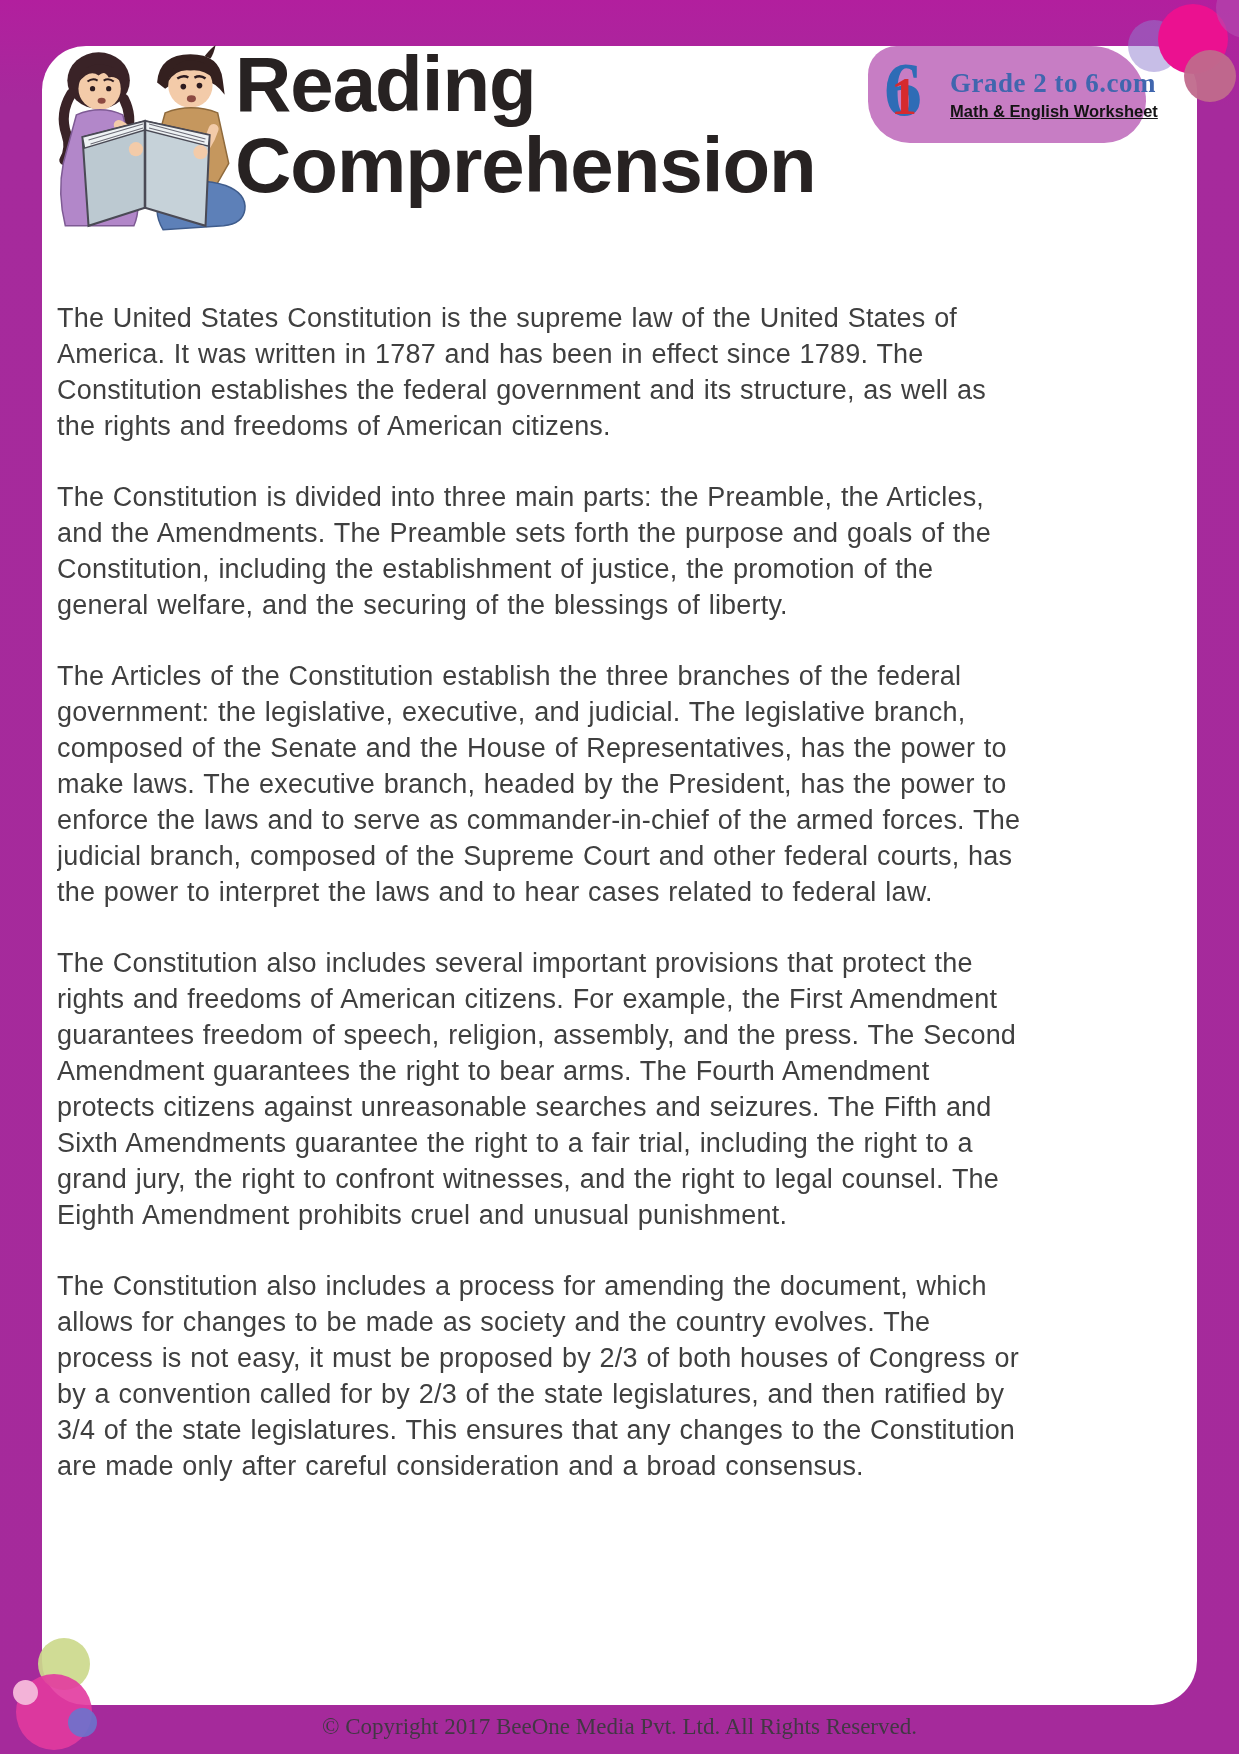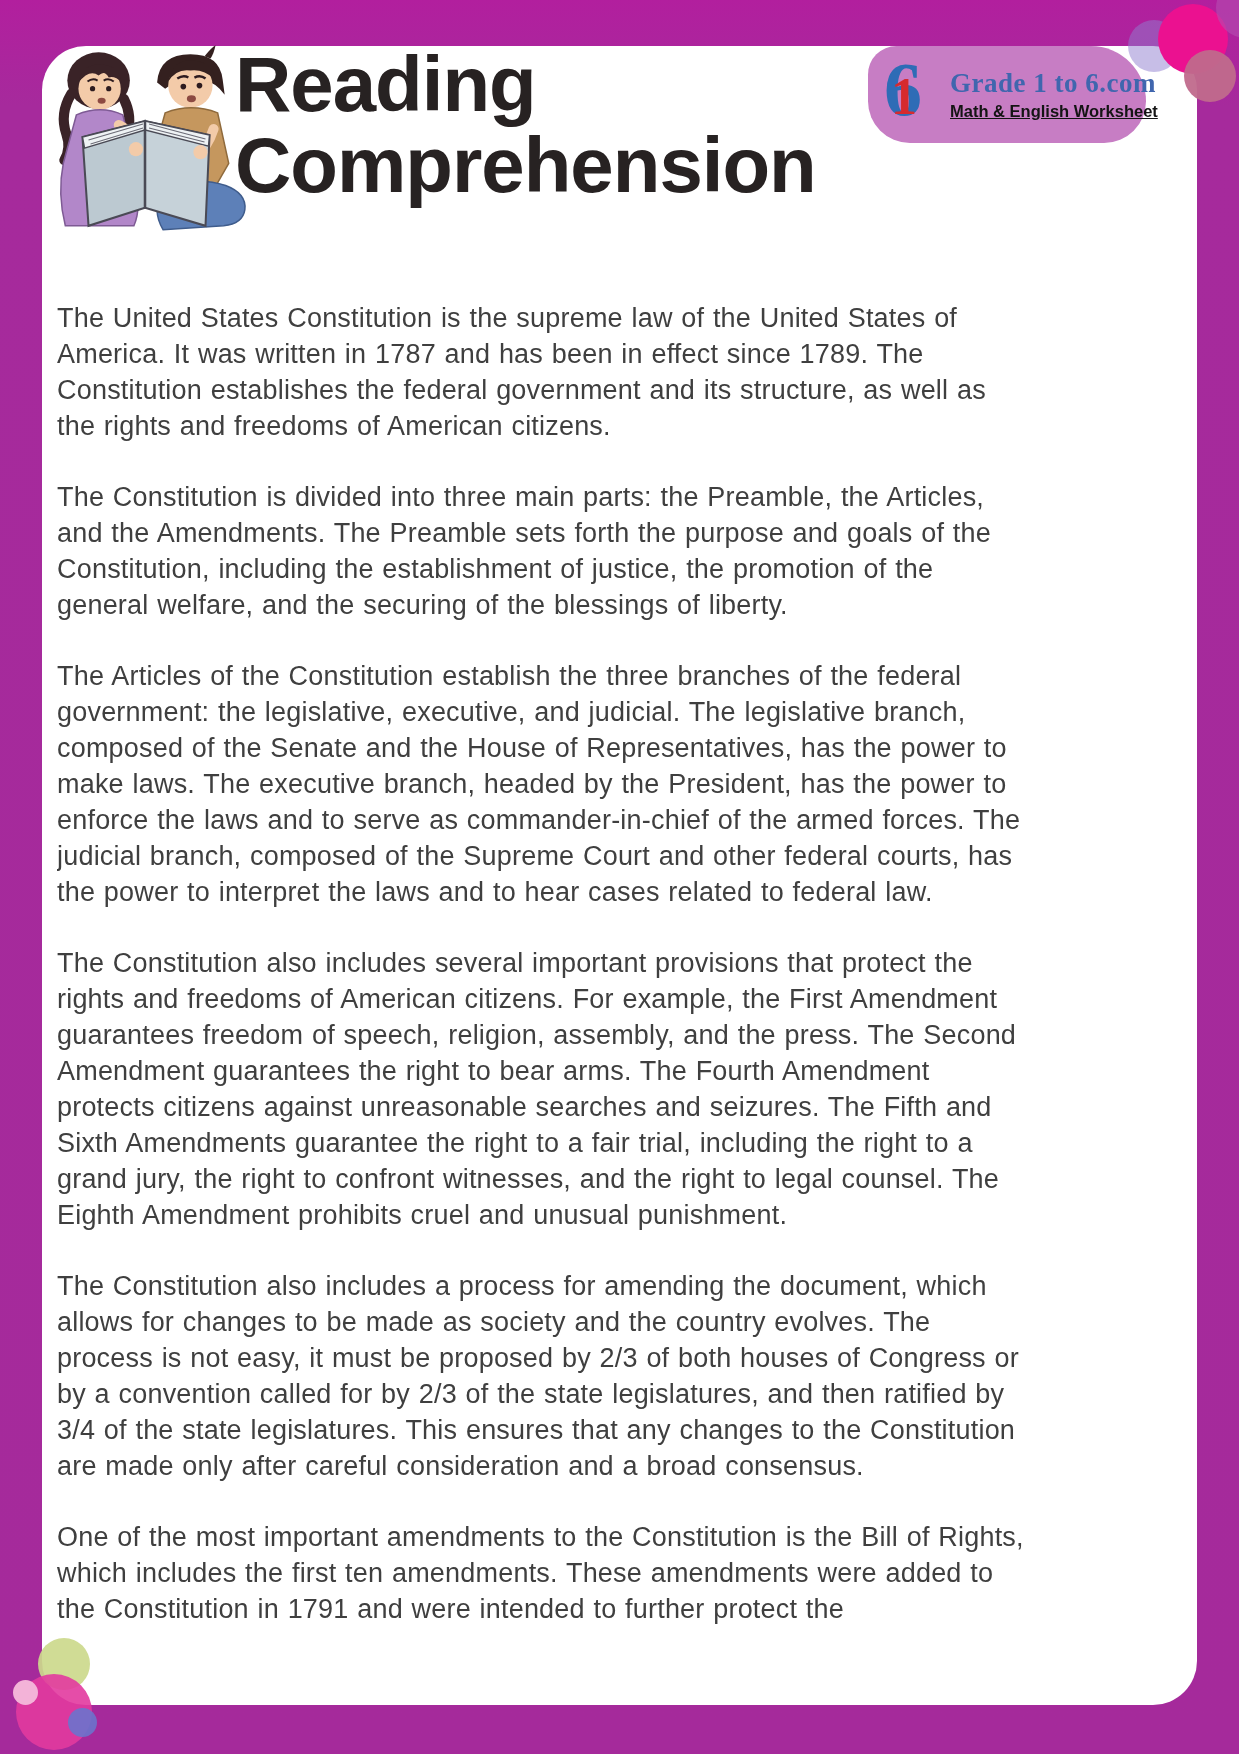--- a/index.html
+++ b/index.html
@@ -89,21 +89,21 @@
   <div class="circle c-bl-pink"></div>
   <div class="circle c-bl-lightpink"></div>
   <div class="circle c-bl-blue"></div>
 
   <div class="banner">
     <div class="logo-mark">
       <span class="six">6</span>
       <span class="one">1</span>
     </div>
     <div class="logo-text">
-      <div class="site">Grade 1 to 6.com</div>
+      <div class="site">Grade 2 to 6.com</div>
       <div class="tagline">Math &amp; English Worksheet</div>
     </div>
   </div>
 
   <svg class="kids" width="237" height="207" viewBox="0 0 235 205" role="img" aria-label="Two children sitting and reading a large open book together">
 
     <ellipse cx="72" cy="52" rx="31" ry="28" fill="#3a2327"></ellipse>
     <path d="M45,65 q-12,20 -5,40 q5,14 -2,26" stroke="#3a2327" stroke-width="10" fill="none" stroke-linecap="round"></path>
     <path d="M97,70 q9,18 3,34 q-4,12 2,24" stroke="#3a2327" stroke-width="10" fill="none" stroke-linecap="round"></path>
     <circle cx="73" cy="60" r="21" fill="#f3cba9"></circle>
@@ -143,17 +143,17 @@
   <div class="title-block">
     <h1><span>Reading</span><br><span>Comprehension</span></h1>
   </div>
 
   <div class="body">
     <p>The United States Constitution is the supreme law of the United States of America. It was written in 1787 and has been in effect since 1789. The Constitution establishes the federal government and its structure, as well as the rights and freedoms of American citizens.</p>
     <p>The Constitution is divided into three main parts: the Preamble, the Articles, and the Amendments. The Preamble sets forth the purpose and goals of the Constitution, including the establishment of justice, the promotion of the general welfare, and the securing of the blessings of liberty.</p>
     <p>The Articles of the Constitution establish the three branches of the federal government: the legislative, executive, and judicial. The legislative branch, composed of the Senate and the House of Representatives, has the power to make laws. The executive branch, headed by the President, has the power to enforce the laws and to serve as commander-in-chief of the armed forces. The judicial branch, composed of the Supreme Court and other federal courts, has the power to interpret the laws and to hear cases related to federal law.</p>
     <p>The Constitution also includes several important provisions that protect the rights and freedoms of American citizens. For example, the First Amendment guarantees freedom of speech, religion, assembly, and the press. The Second Amendment guarantees the right to bear arms. The Fourth Amendment protects citizens against unreasonable searches and seizures. The Fifth and Sixth Amendments guarantee the right to a fair trial, including the right to a grand jury, the right to confront witnesses, and the right to legal counsel. The Eighth Amendment prohibits cruel and unusual punishment.</p>
     <p>The Constitution also includes a process for amending the document, which allows for changes to be made as society and the country evolves. The process is not easy, it must be proposed by 2/3 of both houses of Congress or by a convention called for by 2/3 of the state legislatures, and then ratified by 3/4 of the state legislatures. This ensures that any changes to the Constitution are made only after careful consideration and a broad consensus.</p>
-    <p>One of the most important amendments to the Constitution is the Bill of Rights, which includes the first ten amendments. These amendments were added to the Constitution in 1791 and were intended to further protect the</p>
   </div>
 
+  <div class="footer">© Copyright 2017 BeeOne Media Pvt. Ltd. All Rights Reserved.</div>
 
 </div>
 
 </body></html>

